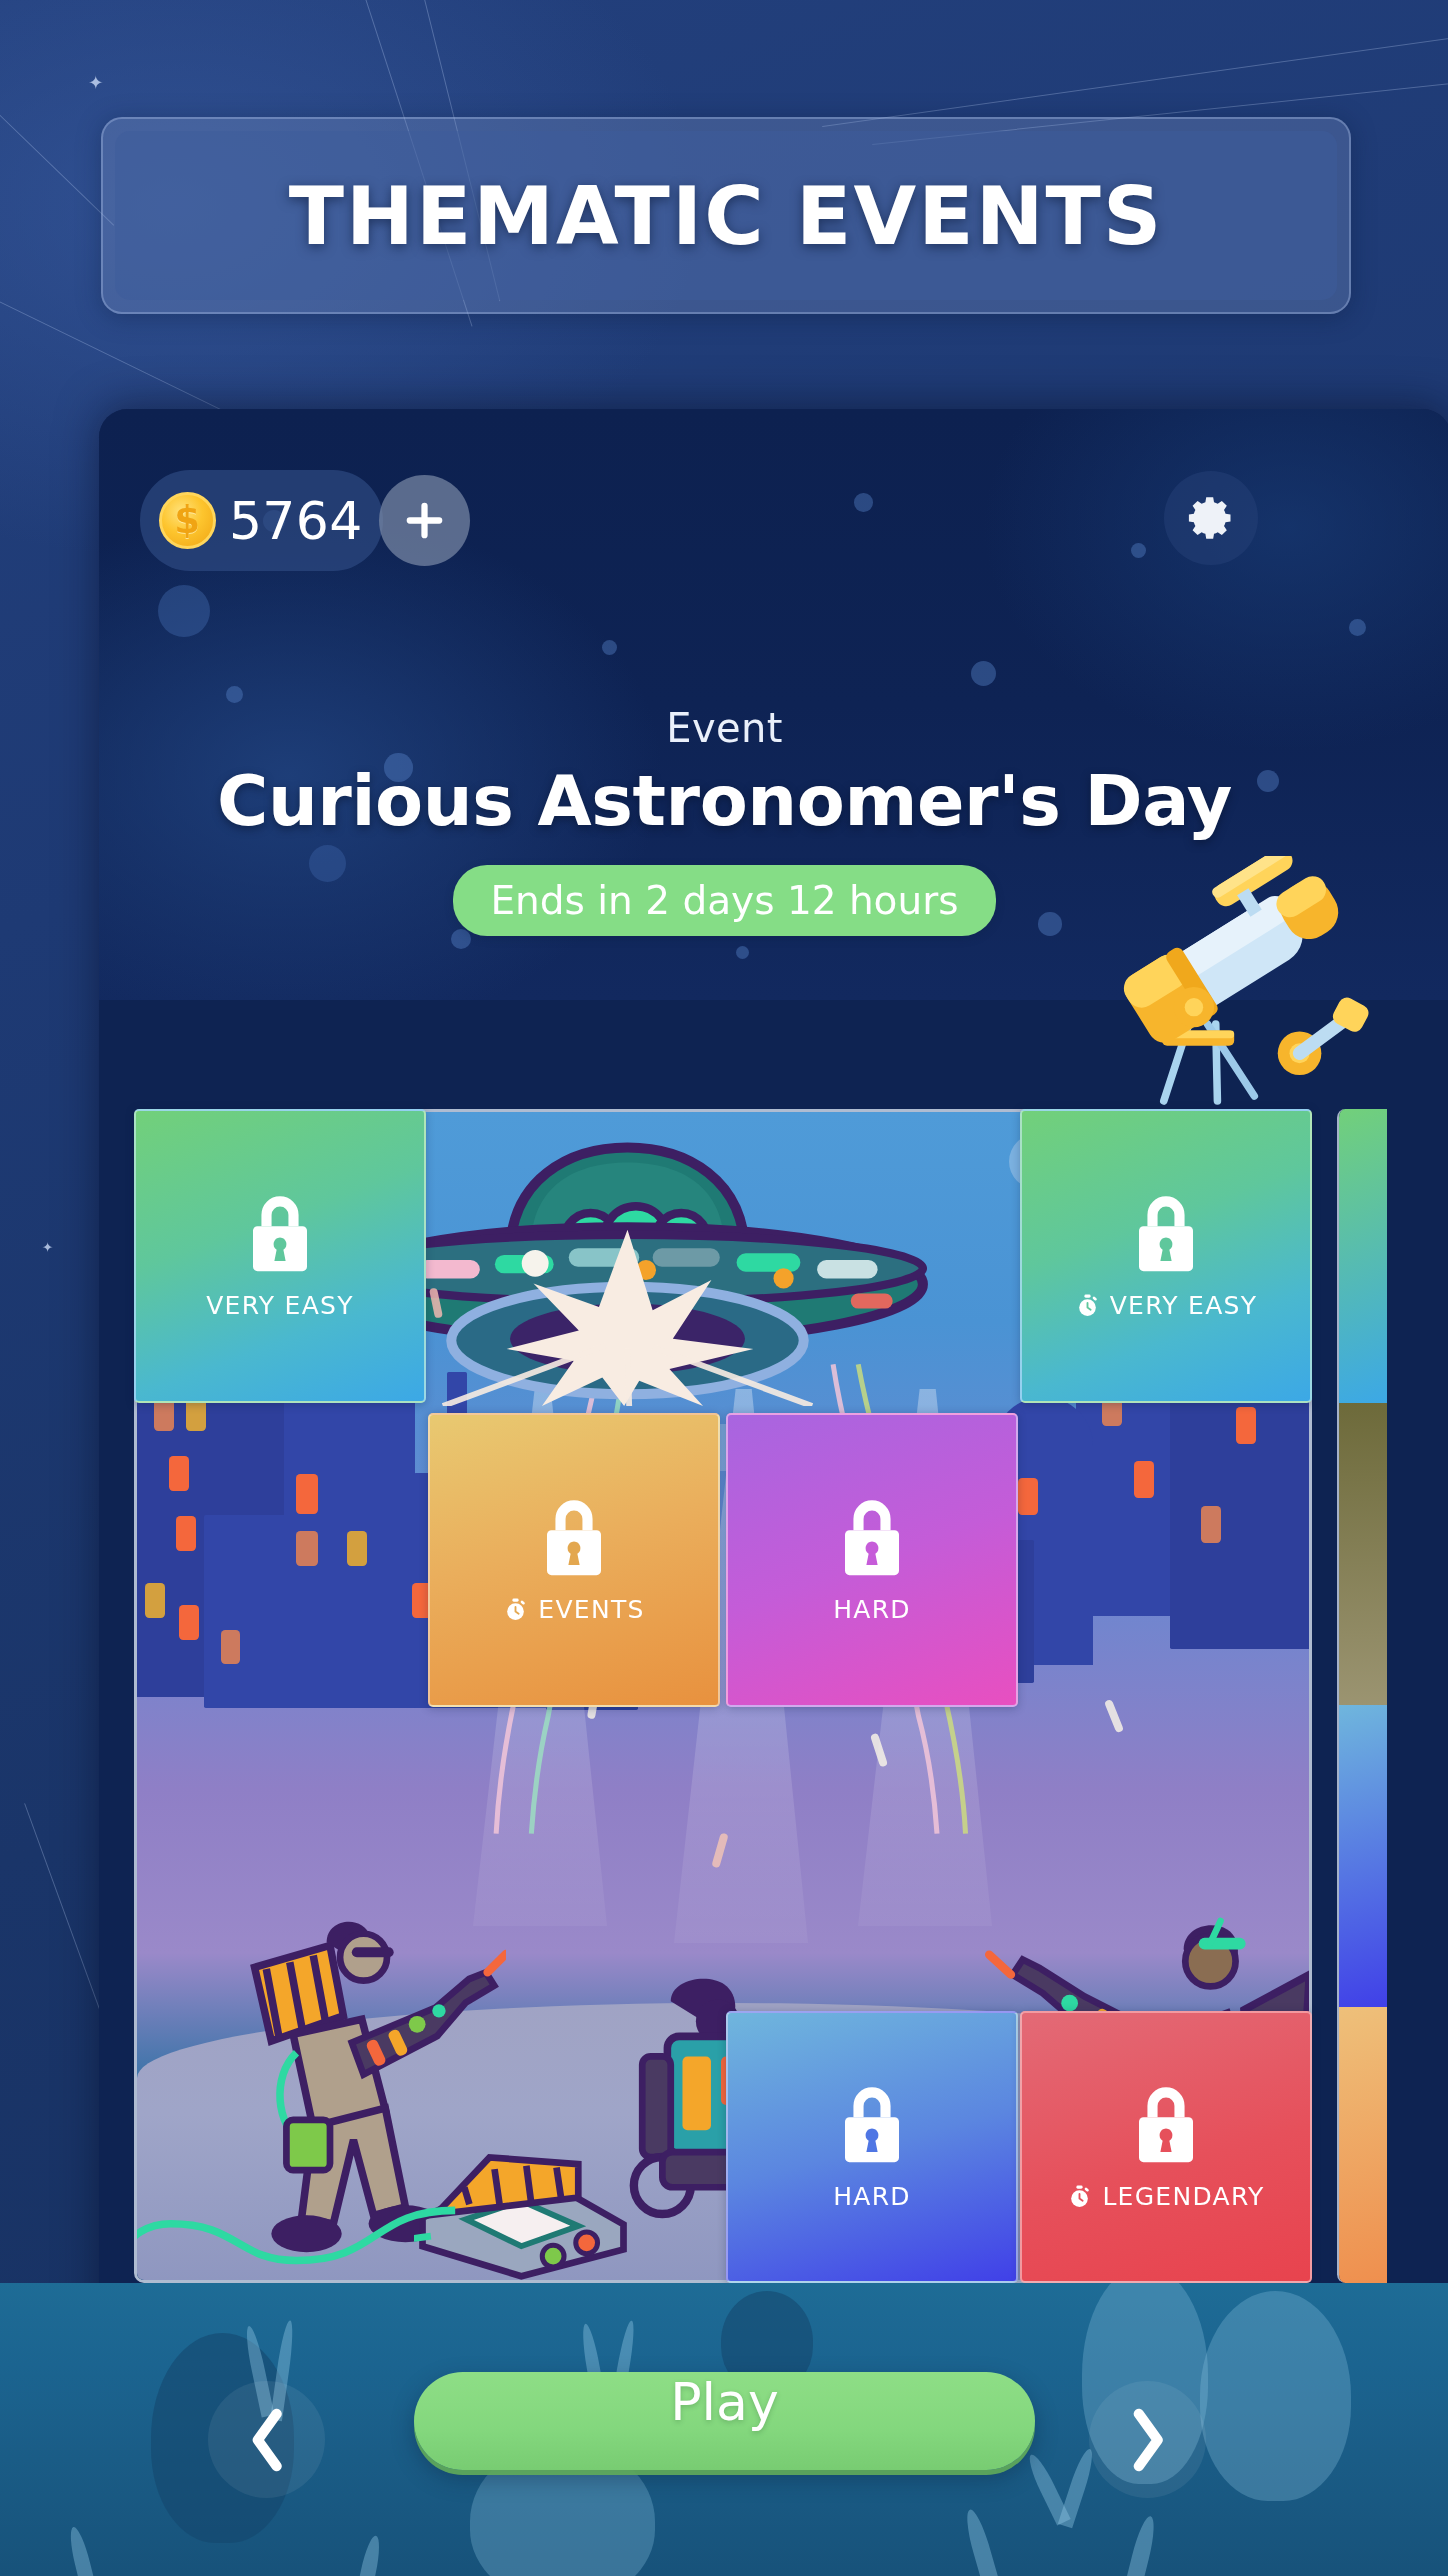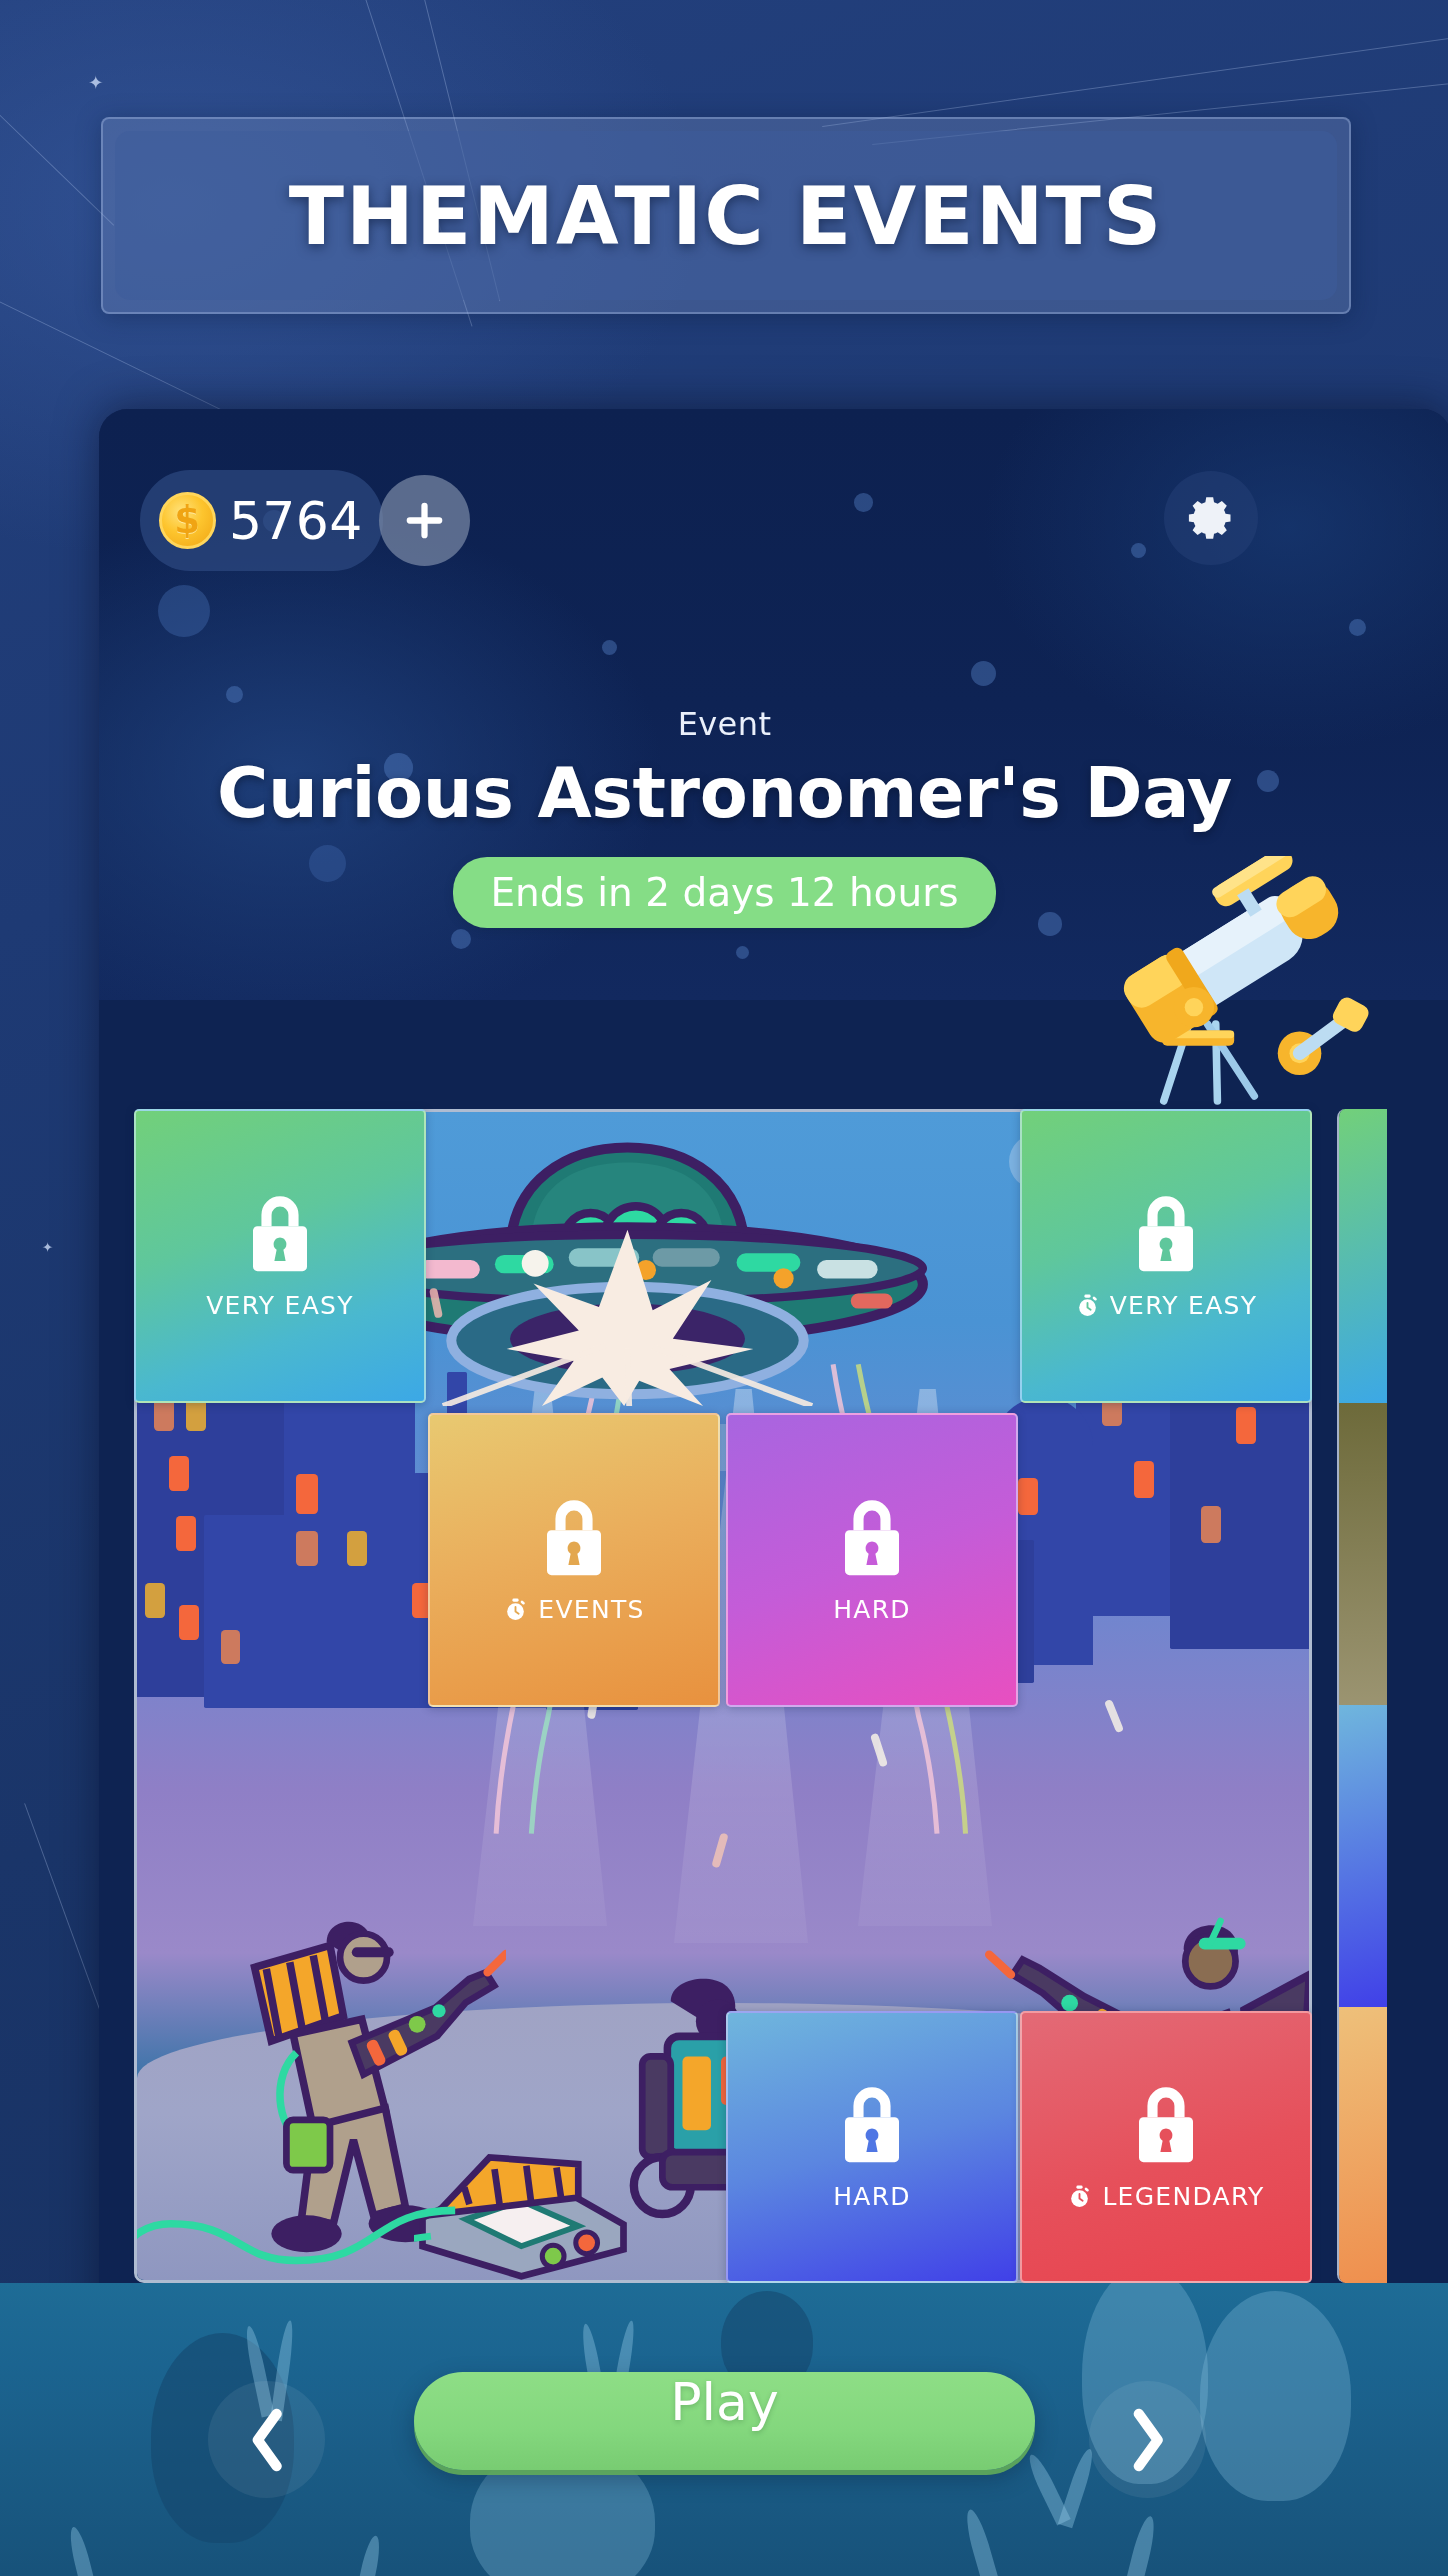--- a/index.html
+++ b/index.html
@@ -22,21 +22,21 @@
     position:absolute; background:rgba(190,210,245,.30);
     height:0.8px; transform-origin:0 0; border-radius:1.7px;
   }
   .sparkle {
     position:absolute; color:rgba(215,230,255,.75); font-size:18.5px; line-height:1;
   }
 
   
   #title-banner {
     position:absolute; left:101px; top:117px; width:1250px; height:197px;
-    border-radius:8px;
+    border-radius:21px;
     background:rgba(126,150,200,.30);
     border:2.5px solid rgba(160,182,225,.42);
     display:flex; align-items:center; justify-content:center;
     box-shadow:0 3.4px 25px rgba(10,25,60,.35);
   }
   #title-banner-inner {
     position:absolute; left:11.7px; top:11.7px; right:11.7px; bottom:11.7px;
     border-radius:15px; background:rgba(62,92,155,.52);
   }
   #title-text {
@@ -97,21 +97,21 @@
   #settings-button {
     position:absolute; left:1164px; top:471px; width:94px; height:94px;
     border-radius:50%; background:rgba(36,64,118,.55);
     display:flex; align-items:center; justify-content:center;
   }
   #settings-button svg { width:52px; height:52px; }
 
   
   #event-heading { position:absolute; left:0; top:705px; width:100%; text-align:center; }
   #event-kicker {
-    color:#eaf0fb; font-size:32px; font-weight:400; letter-spacing:0.4px;
+    color:#eaf0fb; font-size:40px; font-weight:400; letter-spacing:0.4px;
     font-family:"DejaVu Sans", sans-serif;
   }
   #event-title {
     margin-top:11.7px; color:#ffffff; font-size:70px; font-weight:700;
     line-height:1.1; letter-spacing:-0.4px;
     font-family:"DejaVu Sans", sans-serif;
     text-shadow:0 2.5px 8.4px rgba(5,15,40,.5);
     padding:0 101px;
   }
   #event-countdown {

